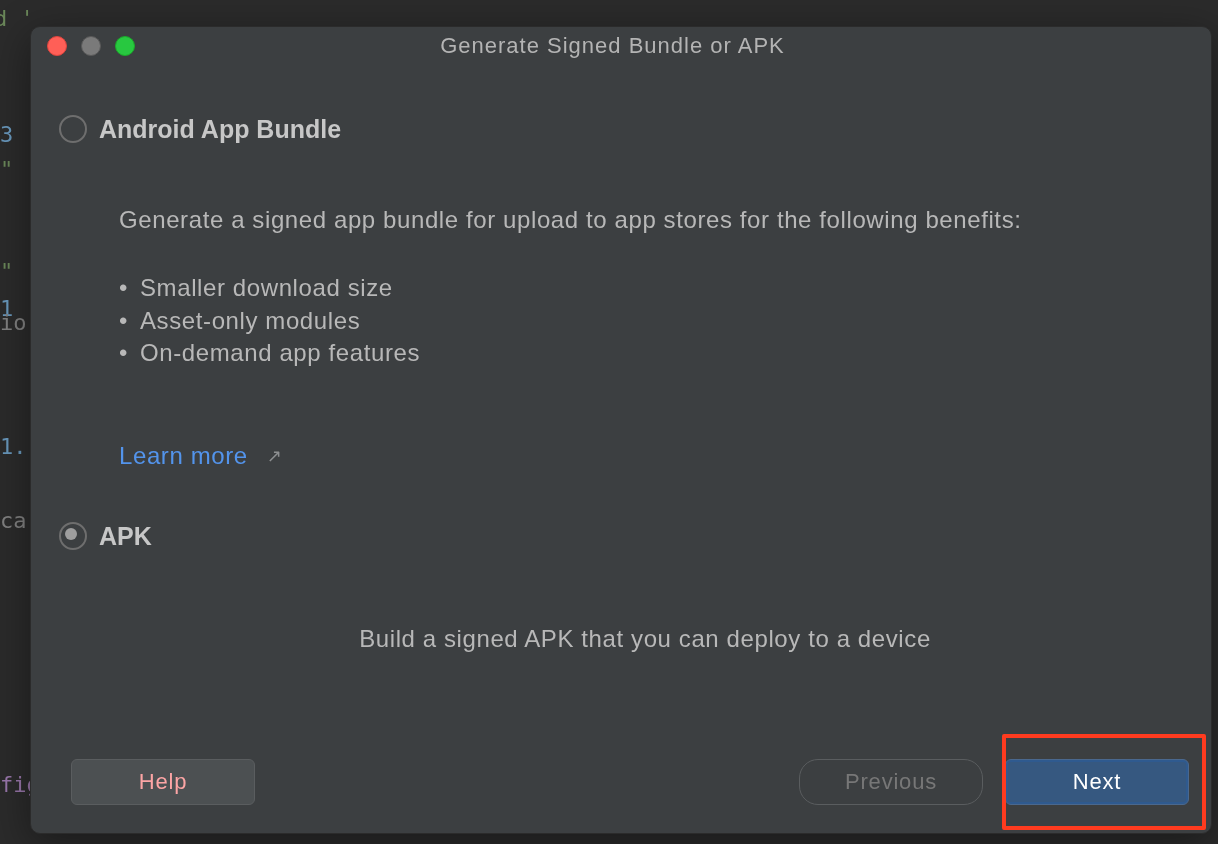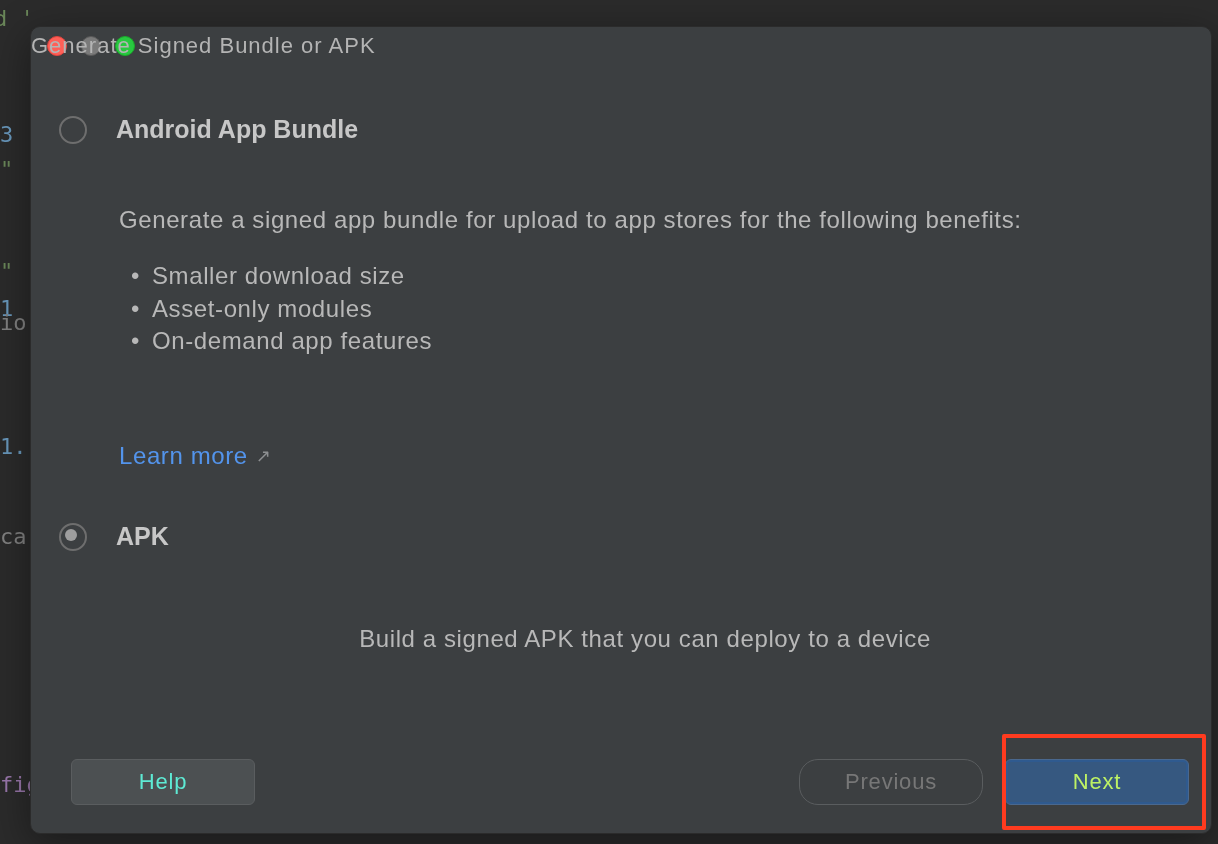--- a/index.html
+++ b/index.html
@@ -64,35 +64,36 @@
     height: 18px;
     border-radius: 50%;
     display: inline-block;
   }
   .t-close   { background: #ff5f57; border: 1px solid #e0443e; }
   .t-min     { background: #7a7a7a; border: 1px solid #5a5a5a; }
   .t-max     { background: #28c840; border: 1px solid #1aab29; }
   .title {
     position: absolute;
     left: 0; right: 17px;
+    text-align: center;
     font-size: 22px;
     letter-spacing: 1px;
     color: #b4b4b4;
     pointer-events: none;
   }
 
   .content {
     flex: 1;
     padding: 50px 40px 0 28px;
   }
 
   .option-row {
     display: flex;
-    align-items: flex-end;
-    gap: 29px;
+    align-items: flex-start;
+    gap: 12px;
     margin-bottom: 28px;
   }
   .radio {
     width: 24px;
     height: 24px;
     border: 2px solid #6e6e6e;
     border-radius: 50%;
     cursor: pointer;
     position: relative;
     flex: 0 0 24px;
@@ -111,36 +112,36 @@
     color: #c7c7c7;
   }
 
   .section-body {
     padding-left: 60px;
     font-size: 24px;
     letter-spacing: 0.6px;
     line-height: 1.35;
     color: #b8b8b8;
   }
-  .intro { margin-top: 60px; margin-bottom: 24px; }
+  .intro { margin-top: 60px; margin-bottom: 36px; }
   ul.bullets {
     list-style: none;
-    margin: 12px;
+    margin: 0;
     padding: 0;
   }
   ul.bullets li::before {
     content: "•";
     color: #b8b8b8;
     margin-right: 12px;
   }
 
   .learn-more {
     display: inline-flex;
     align-items: center;
-    gap: 8px;
+    gap: 19px;
     margin-top: 70px;
     color: #5394ec;
     font-size: 24px;
     letter-spacing: 0.6px;
     cursor: pointer;
     justify-content: space-between;
   }
   .learn-more .ext-icon {
     font-size: 18px;
     color: #8d8f91;
@@ -155,60 +156,60 @@
     padding: 0 22px 28px 40px;
     gap: 22px;
   }
   .spacer { flex: 1; }
   .btn {
     height: 44px;
     min-width: 138px;
     padding: 0 22px;
     border: 1px solid #5a5d5f;
     background: #4c5052;
-    color: #5eead4;
+    color: #fca5a5;
     font-size: 22px;
     letter-spacing: 0.8px;
     border-radius: 6px;
     cursor: pointer;
     display: flex;
     align-items: center;
     justify-content: center;
   }
   .btn.disabled {
     background: #3c3f41;
     color: #777;
     border-radius: 19px;
   }
   .btn.primary {
     background: #365880;
     border: 1px solid #4a688e;
     box-shadow: 0 0 0 2px #2f5a8f inset;
-    color: #bef264;
+    color: #ffffff;
   }
 
   .highlight-box {
     position: absolute;
     border: 4px solid #ff3b1f;
     pointer-events: none;
     border-radius: 2px;
   }
 </style>
 </head>
 <body>
 
 <div class="bg-code">
   <div style="position:absolute;top:4px;left:-6px;" class="str">d '542998533'</div>
   <div style="position:absolute;top:120px;" class="num">3</div>
   <div style="position:absolute;top:155px;" class="str">"</div>
   <div style="position:absolute;top:257px;" class="str">"</div>
   <div style="position:absolute;top:294px;" class="num">1</div>
   <div style="position:absolute;top:308px;">io</div>
   <div style="position:absolute;top:432px;" class="num">1.</div>
-  <div style="position:absolute;top:522px;">ca</div>
+  <div style="position:absolute;top:506px;">ca</div>
   <div style="position:absolute;top:770px;" class="cfg">fig</div>
 </div>
 
 <div class="dialog">
 
   <div class="titlebar">
     <div class="traffic">
       <span class="t-close"></span>
       <span class="t-min"></span>
       <span class="t-max"></span>

